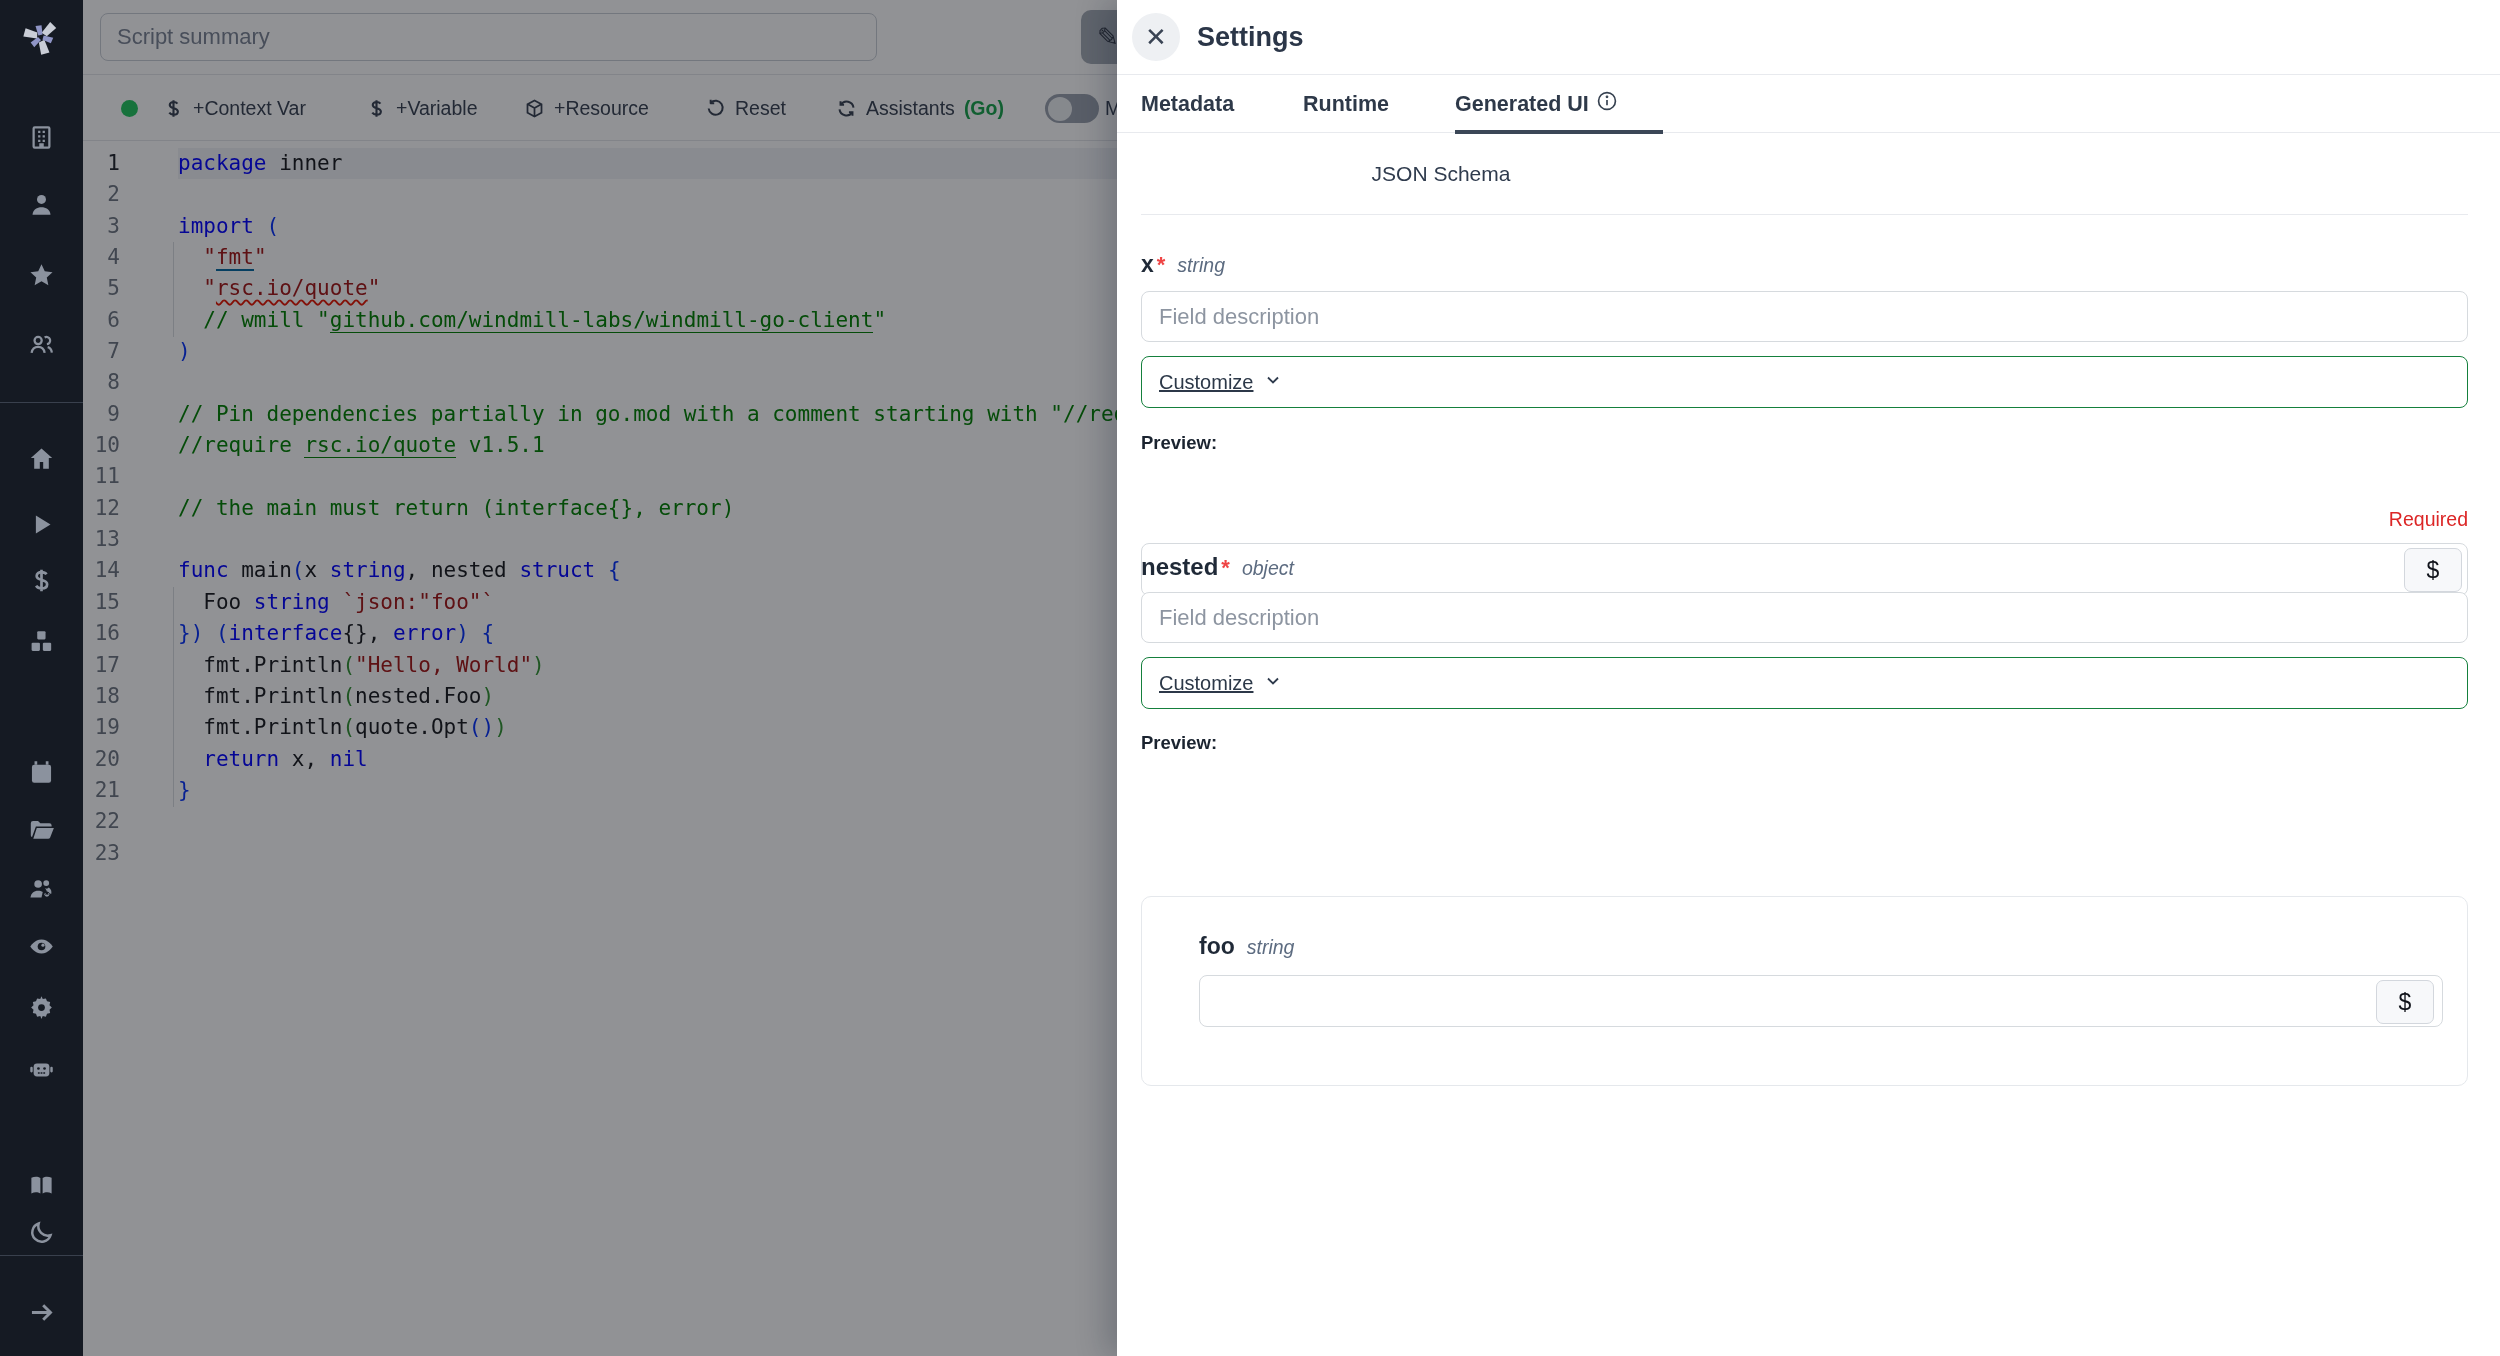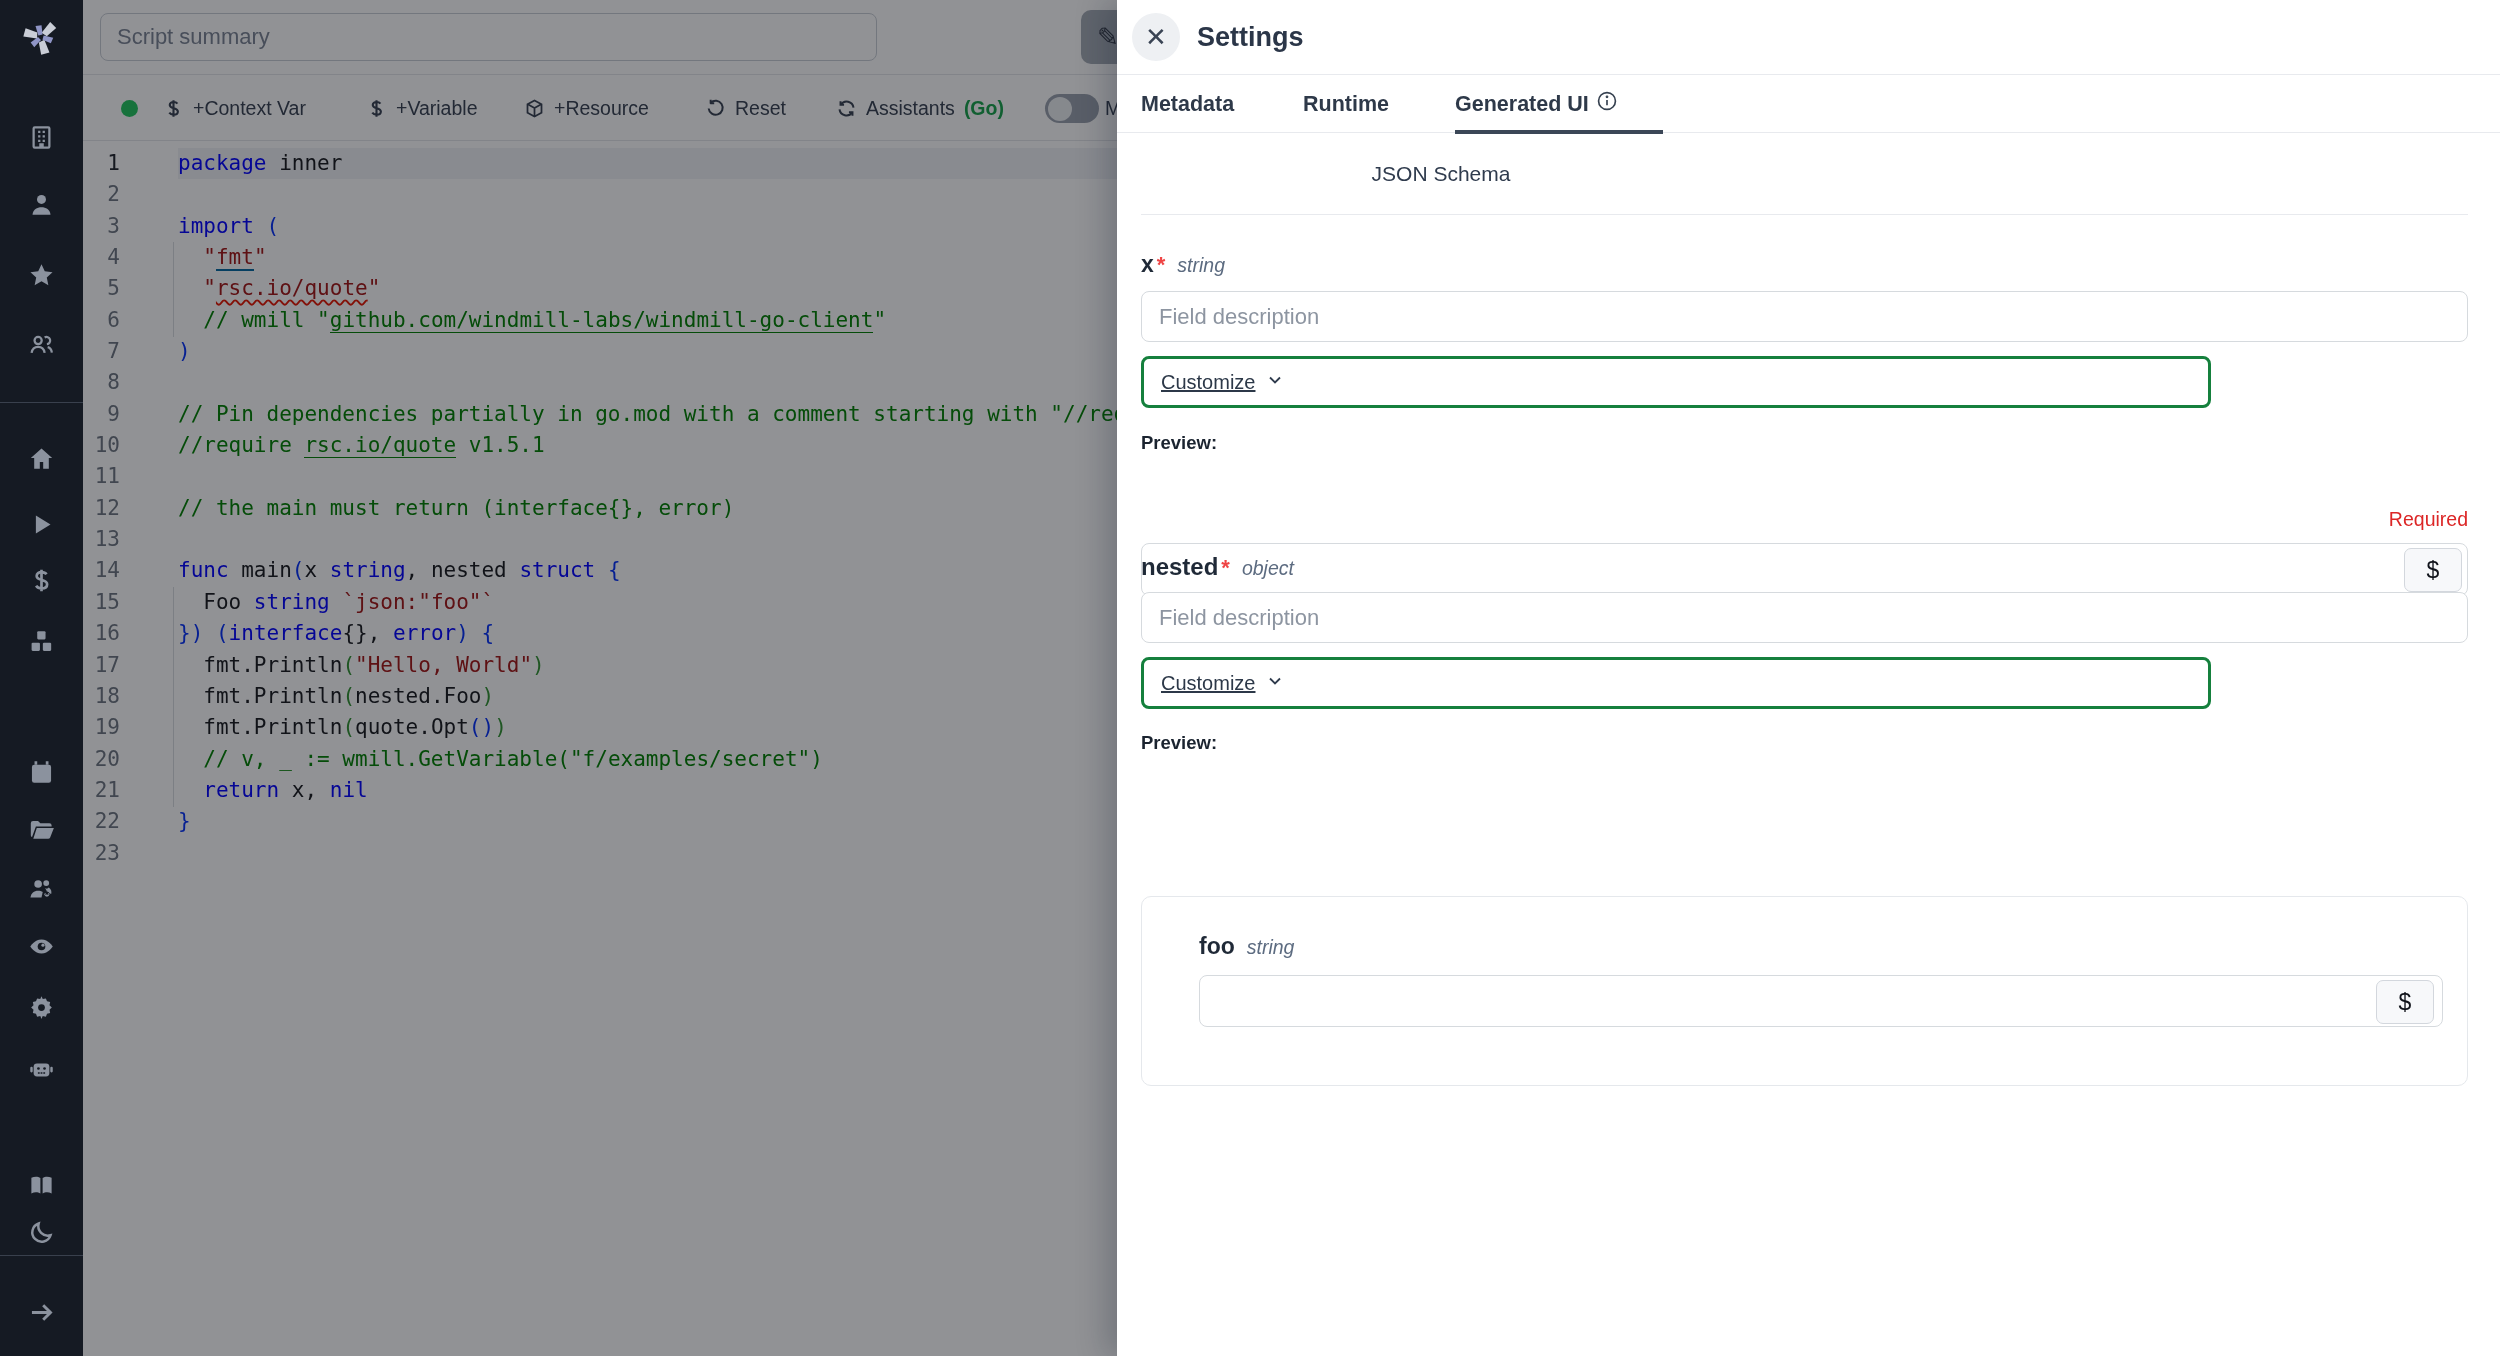--- a/index.html
+++ b/index.html
@@ -74,21 +74,21 @@
 
   .abs { position:absolute; }
   .field-label { display:flex; align-items:baseline; gap:12px; }
   .fname { font-size:23px; font-weight:700; color:#1f2937; }
   .fname-big { font-size:24px; }
   .freq { color:#ef4444; font-size:22px; font-weight:700; margin-left:-9px; }
   .ftype { font-style:italic; font-size:19.5px; color:#5c6b80; }
   .desc-input { width:1327px; height:51px; border:1px solid #d6dade; border-radius:8px; font-size:22px;
                 padding:0 17px; color:#374151; outline:none; font-family:"Liberation Sans", sans-serif; }
   .desc-input::placeholder { color:#8d95a1; }
-  .customize-box { width:1070px; height:52px; border:3px solid #15803d; border-radius:8px;
+  .customize-box { width:1327px; height:52px; border:1px solid #15803d; border-radius:8px;
                    display:flex; align-items:center; padding:0 17px; gap:10px; }
   .customize-link { font-size:20px; color:#2c3848; text-decoration:underline; cursor:pointer; }
   .preview-label { font-size:18.5px; font-weight:600; color:#1b2430; }
   .preview-input-wrap { position:relative; width:1327px; height:53px; border:1px solid #d6dade; border-radius:8px; background:#fff; }
   .dollar-btn { position:absolute; right:5px; top:4px; width:58px; height:44px; border:1px solid #d3d7dd;
                 background:#f7f8fa; border-radius:7px; display:flex; align-items:center; justify-content:center;
                 font-size:23px; font-weight:500; color:#10131a; cursor:pointer; }
   .required-msg { position:absolute; right:0; font-size:19.5px; color:#dc2626; }
   .outer-box { width:1327px; height:190px; border:1px solid #e5e8ec; border-radius:10px; position:relative; }
   .inner-input-wrap { position:absolute; left:57px; top:78px; width:1244px; height:52px;
@@ -330,21 +330,20 @@
           <div class="code-line"><span class="tk-c">//require </span><span class="tk-cu">rsc.io/quote</span><span class="tk-c"> v1.5.1</span></div>
           <div class="code-line"></div>
           <div class="code-line"><span class="tk-c">// the main must return (interface{}, error)</span></div>
           <div class="code-line"></div>
           <div class="code-line"><span class="tk-k">func</span><span class="tk-d"> main</span><span class="tk-b">(</span><span class="tk-d">x </span><span class="tk-k">string</span><span class="tk-d">, nested </span><span class="tk-k">struct</span><span class="tk-d"> </span><span class="tk-b">{</span></div>
           <div class="code-line"><span class="tk-d">  Foo </span><span class="tk-k">string</span><span class="tk-d"> </span><span class="tk-s">`json:"foo"`</span></div>
           <div class="code-line"><span class="tk-b">})</span><span class="tk-d"> </span><span class="tk-b">(</span><span class="tk-k">interface</span><span class="tk-d">{}, </span><span class="tk-k">error</span><span class="tk-b">)</span><span class="tk-d"> </span><span class="tk-b">{</span></div>
           <div class="code-line"><span class="tk-d">  fmt.Println</span><span class="tk-g">(</span><span class="tk-s">"Hello, World"</span><span class="tk-g">)</span></div>
           <div class="code-line"><span class="tk-d">  fmt.Println</span><span class="tk-g">(</span><span class="tk-d">nested.Foo</span><span class="tk-g">)</span></div>
           <div class="code-line"><span class="tk-d">  fmt.Println</span><span class="tk-g">(</span><span class="tk-d">quote.Opt</span><span class="tk-b">()</span><span class="tk-g">)</span></div>
-          <div class="code-line"><span class="tk-d">  </span><span class="tk-c">// v, _ := wmill.GetVariable("f/examples/secret")</span></div>
           <div class="code-line"><span class="tk-d">  </span><span class="tk-k">return</span><span class="tk-d"> x, </span><span class="tk-k">nil</span></div>
           <div class="code-line"><span class="tk-b">}</span></div>
           <div class="code-line"></div>
         </div>
     </div>
   </div>
 
   <div class="dim"></div>
 
   <aside class="panel">

